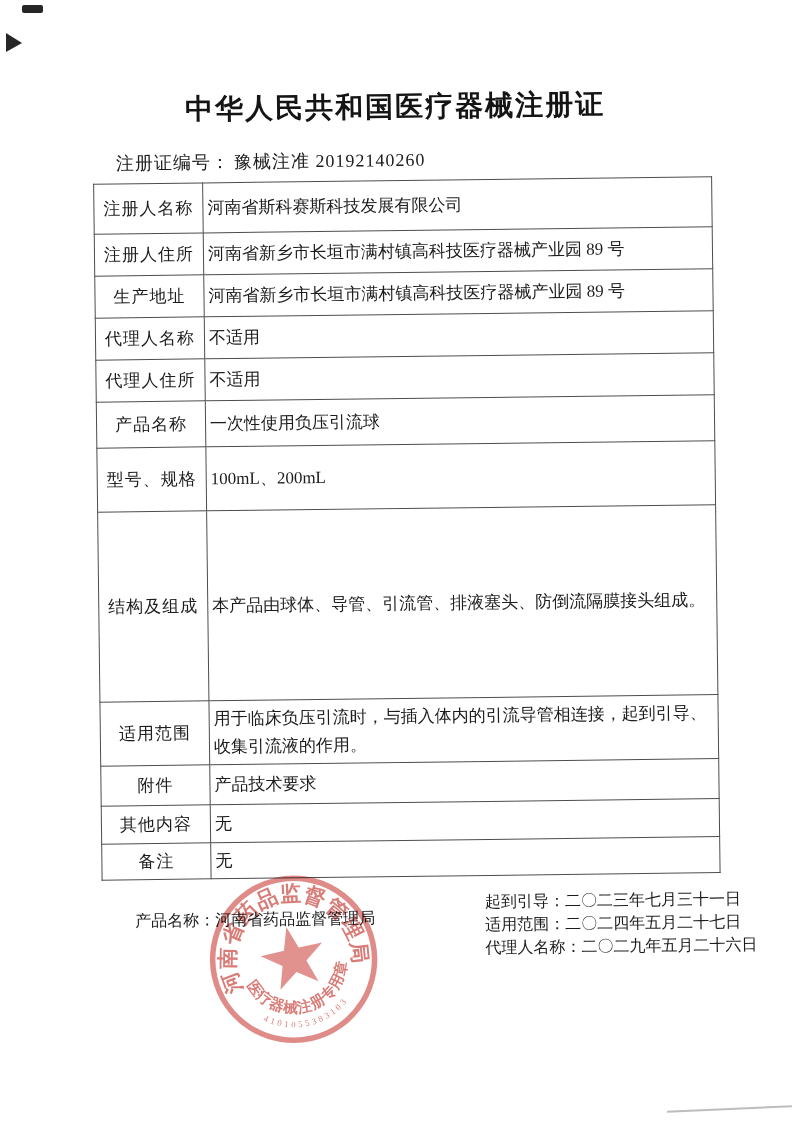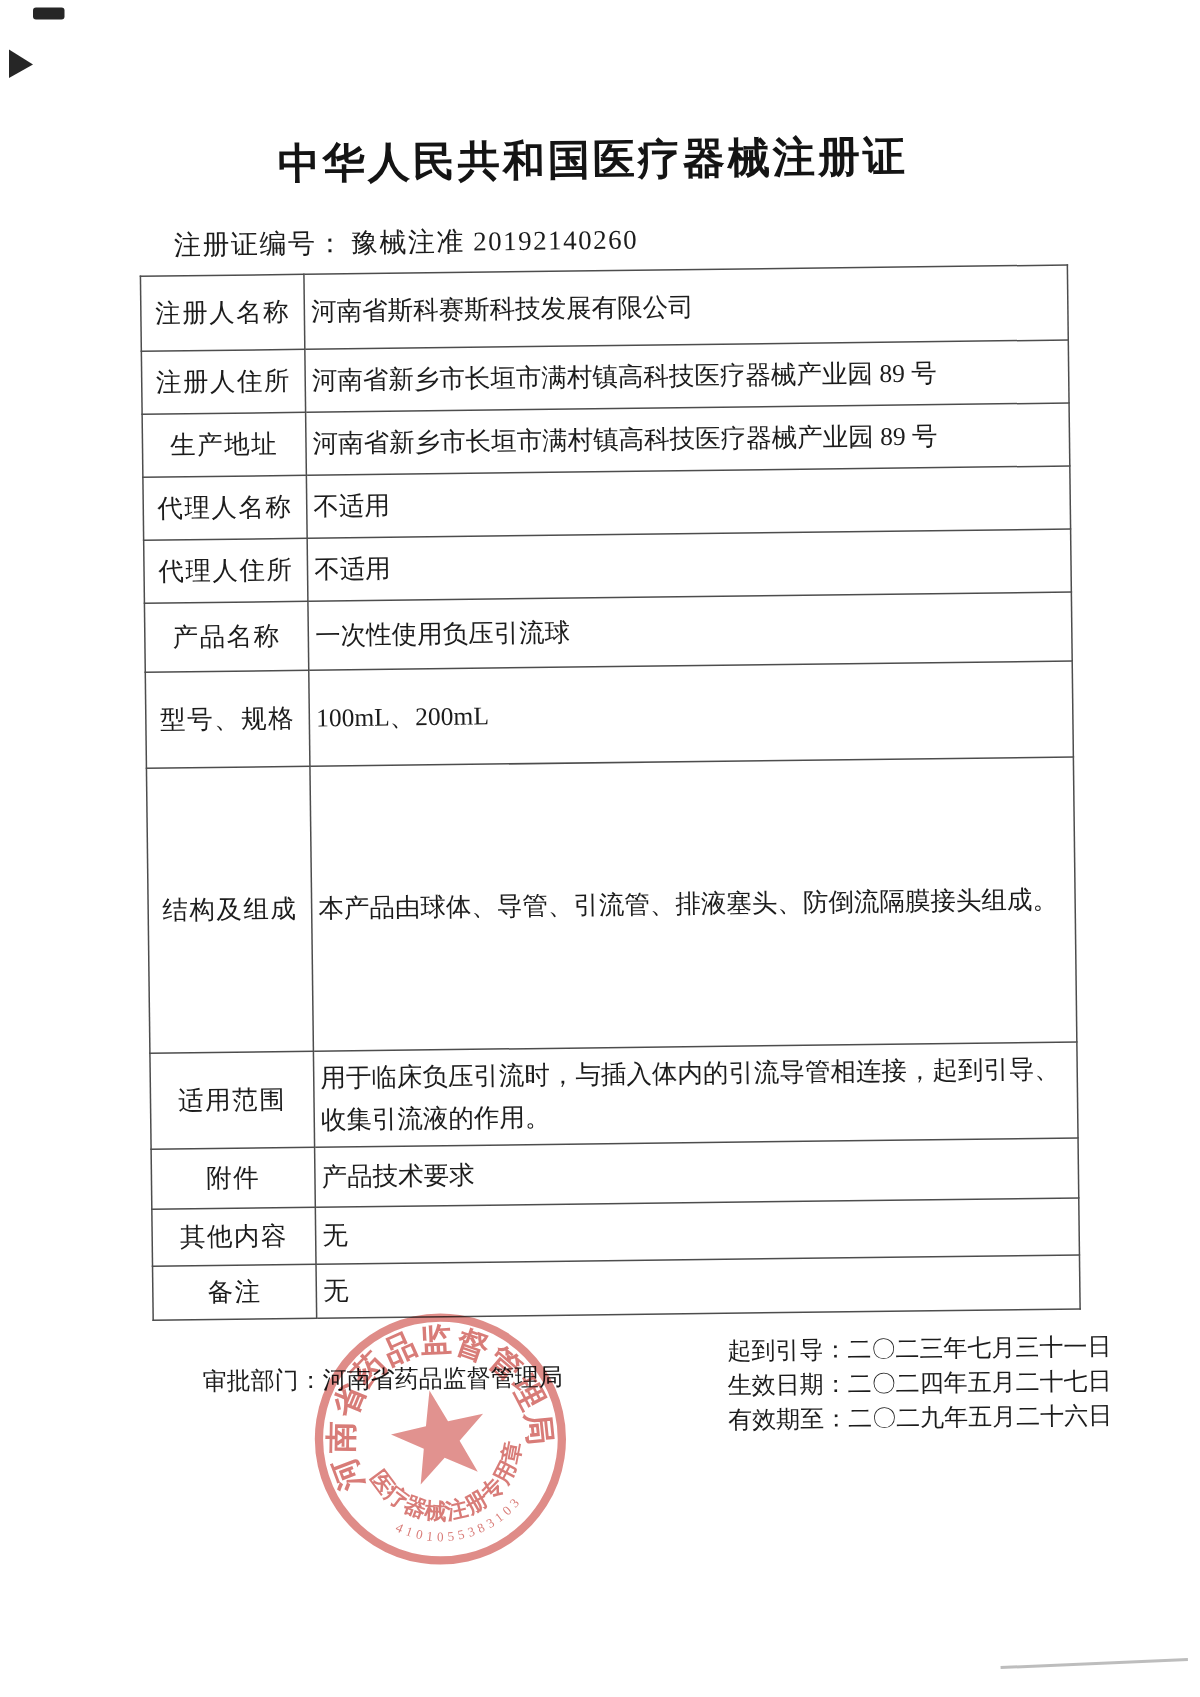--- a/index.html
+++ b/index.html
@@ -97,27 +97,27 @@
         <td class="val">无</td>
       </tr>
       <tr class="r12">
         <td class="lbl">备注</td>
         <td class="val">无</td>
       </tr>
     </tbody>
   </table>
 
   <div class="approval">
-    <span>审批部门：</span><span>河南省药品监督管理局</span>
+    <span>产品名称：</span><span>河南省药品监督管理局</span>
   </div>
 
   <div class="dates">
     <div><span>起到引导：</span><span>二〇二三年七月三十一日</span></div>
-    <div><span>生效日期：</span><span>二〇二四年五月二十七日</span></div>
-    <div><span>有效期至：</span><span>二〇二九年五月二十六日</span></div>
+    <div><span>适用范围：</span><span>二〇二四年五月二十七日</span></div>
+    <div><span>代理人名称：</span><span>二〇二九年五月二十六日</span></div>
   </div>
 
   <svg class="seal" viewBox="0 0 200 200" xmlns="http://www.w3.org/2000/svg">
     <defs>
       <path id="arcTop" d="M 39.9,121.9 A 64,64 0 1 1 160.1,121.9" fill="none"></path>
       <path id="arcBottom" d="M 44,115 A 58,58 0 0 0 156,115" fill="none"></path>
       <path id="arcSerial" d="M 52.4,156.7 A 74,74 0 0 0 147.6,156.7" fill="none"></path>
     </defs>
     <circle cx="100" cy="100" r="88" fill="none" stroke="#d4645f" stroke-width="6" opacity="0.85"></circle>
     <polygon opacity="0.8" fill="#d4645f" points="100,64 108.2,88.7 134.2,88.9 113.3,104.3 121.2,129.1 100,114 78.8,129.1 86.7,104.3 65.8,88.9 91.8,88.7"></polygon>

